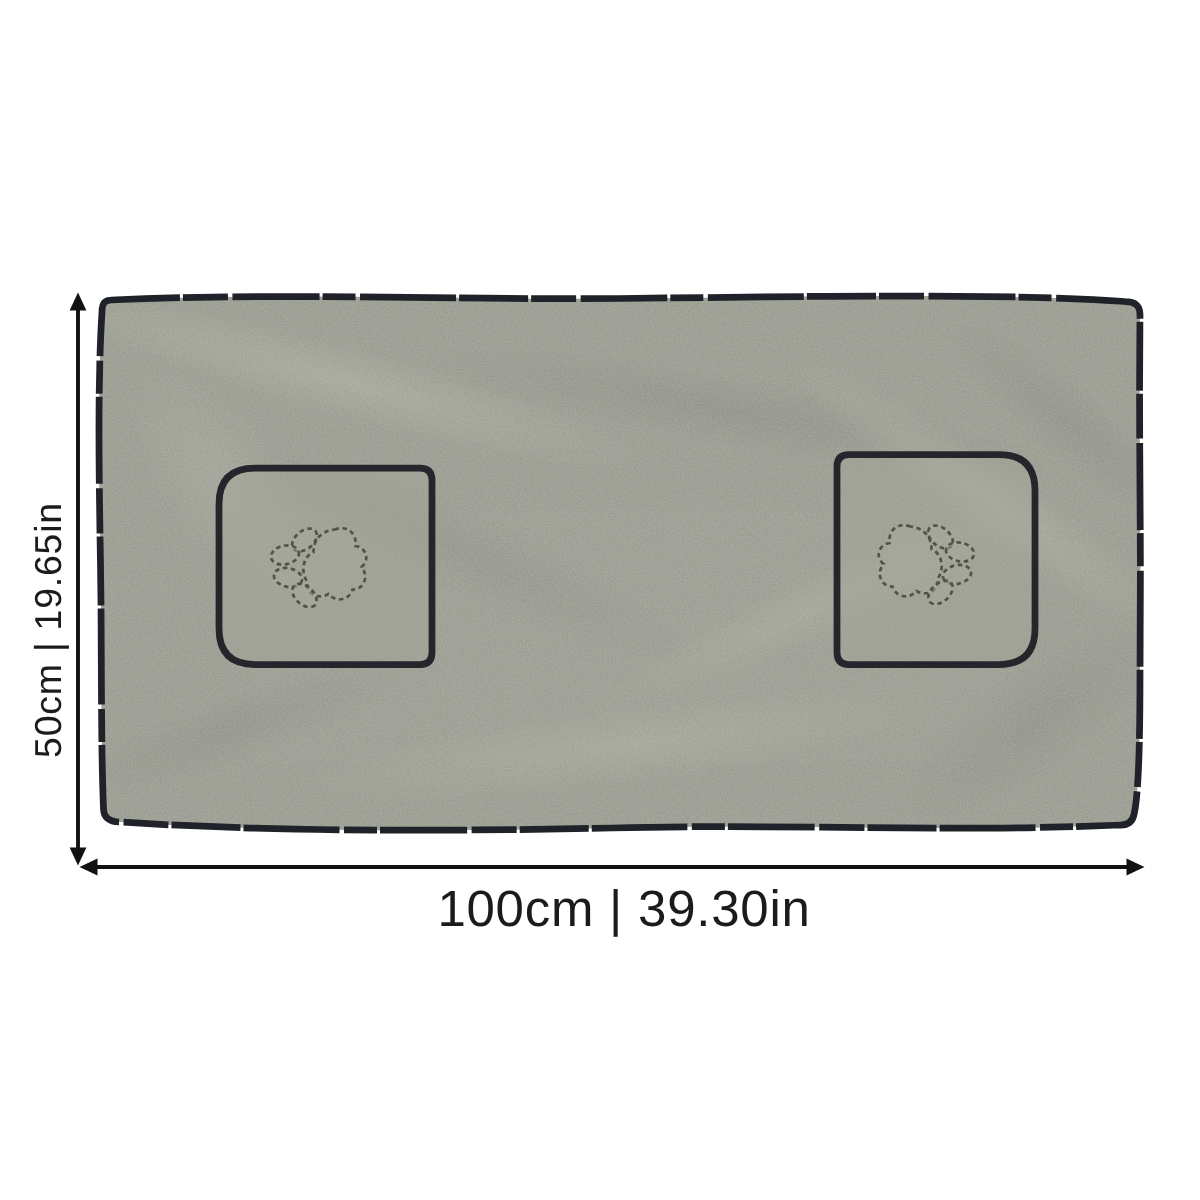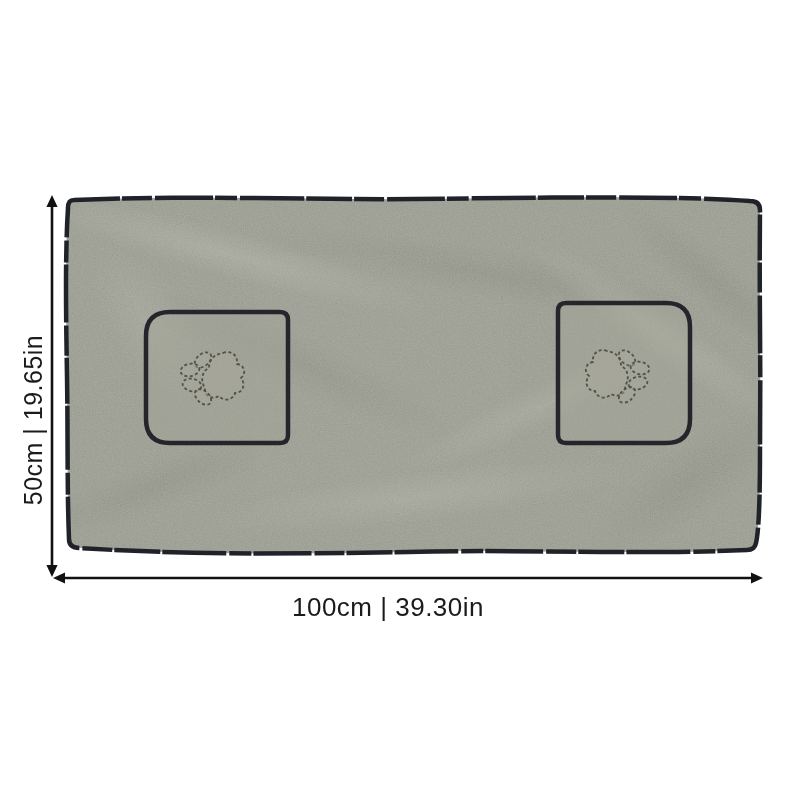--- a/index.html
+++ b/index.html
@@ -3,21 +3,21 @@
 <meta charset="utf-8">
 <style>
   html,body{margin:0;padding:0;background:#ffffff;}
   body{font-family:"Liberation Sans", sans-serif;}
   .stage{position:relative;width:800px;height:800px;background:#ffffff;overflow:hidden;}
   .towel-svg{position:absolute;left:58px;top:192px;}
   .v-arrow{position:absolute;left:44px;top:194px;}
   .h-arrow{position:absolute;left:52px;top:570px;}
   .dim-label{position:absolute;color:#1b1b1b;white-space:nowrap;letter-spacing:0.5px;}
   .v-label{left:33px;top:420px;font-size:25px;transform:translate(-50%,-50%) rotate(-90deg);}
-  .h-label{left:388px;top:607px;font-size:26px;transform:translate(-50%,-50%);}
+  .h-label{left:416px;top:607px;font-size:34px;transform:translate(-50%,-50%);}
 </style>
 </head>
 <body>
 
 <div class="stage">
 
   <svg class="towel-svg" width="708" height="366" viewBox="0 0 708 366">
     <defs>
       <radialGradient id="hl" cx="50%" cy="50%" r="50%">
         <stop offset="0%" stop-color="#b8b9ac" stop-opacity="0.85"></stop>

